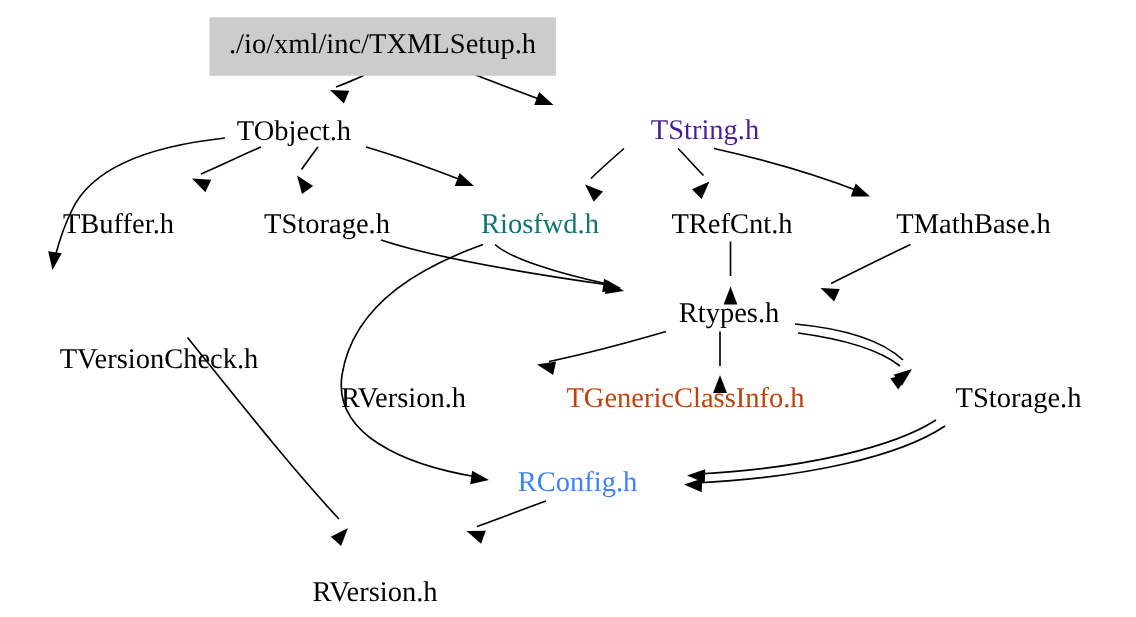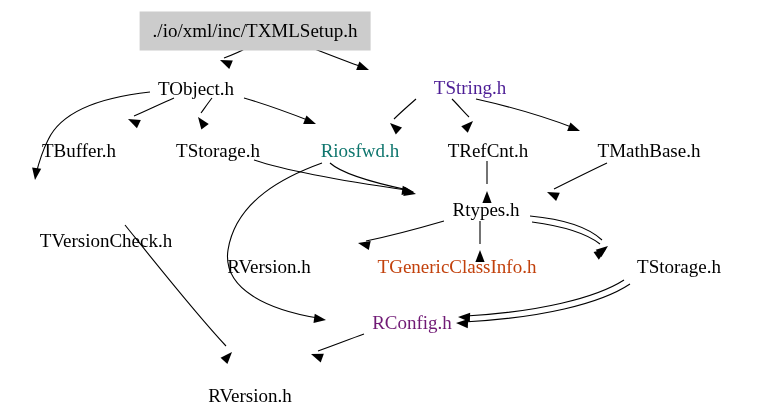--- a/index.html
+++ b/index.html
@@ -83,16 +83,16 @@
       <div class="node" style="left: 79px; top: 150px; color: rgb(0, 0, 0);">TBuffer.h</div>
       <div class="node" style="left: 218px; top: 150px; color: rgb(0, 0, 0);">TStorage.h</div>
       <div class="node" style="left: 360px; top: 150px; color: #0f766e;">Riosfwd.h</div>
       <div class="node" style="left: 488px; top: 150px; color: rgb(0, 0, 0);">TRefCnt.h</div>
       <div class="node" style="left: 649px; top: 150px; color: rgb(0, 0, 0);">TMathBase.h</div>
       <div class="node" style="left: 106px; top: 209px; color: rgb(0, 0, 0); margin-top: 31px;">TVersionCheck.h</div>
       <div class="node" style="left: 486px; top: 209px; color: rgb(0, 0, 0);">Rtypes.h</div>
       <div class="node" style="left: 269px; top: 266px; color: rgb(0, 0, 0);">RVersion.h</div>
       <div class="node" style="left: 457px; top: 266px; color: #c2410c;">TGenericClassInfo.h</div>
       <div class="node" style="left: 679px; top: 266px; color: rgb(0, 0, 0);">TStorage.h</div>
-      <div class="node" style="left: 412px; top: 322px; color: #701a75;">RConfig.h</div>
+      <div class="node" style="left: 385px; top: 322px; color: #3b82f6;">RConfig.h</div>
       <div class="node" style="left: 250px; top: 395px; color: #000000;">RVersion.h</div>
     </div>
 </div>
 
 </body></html>

